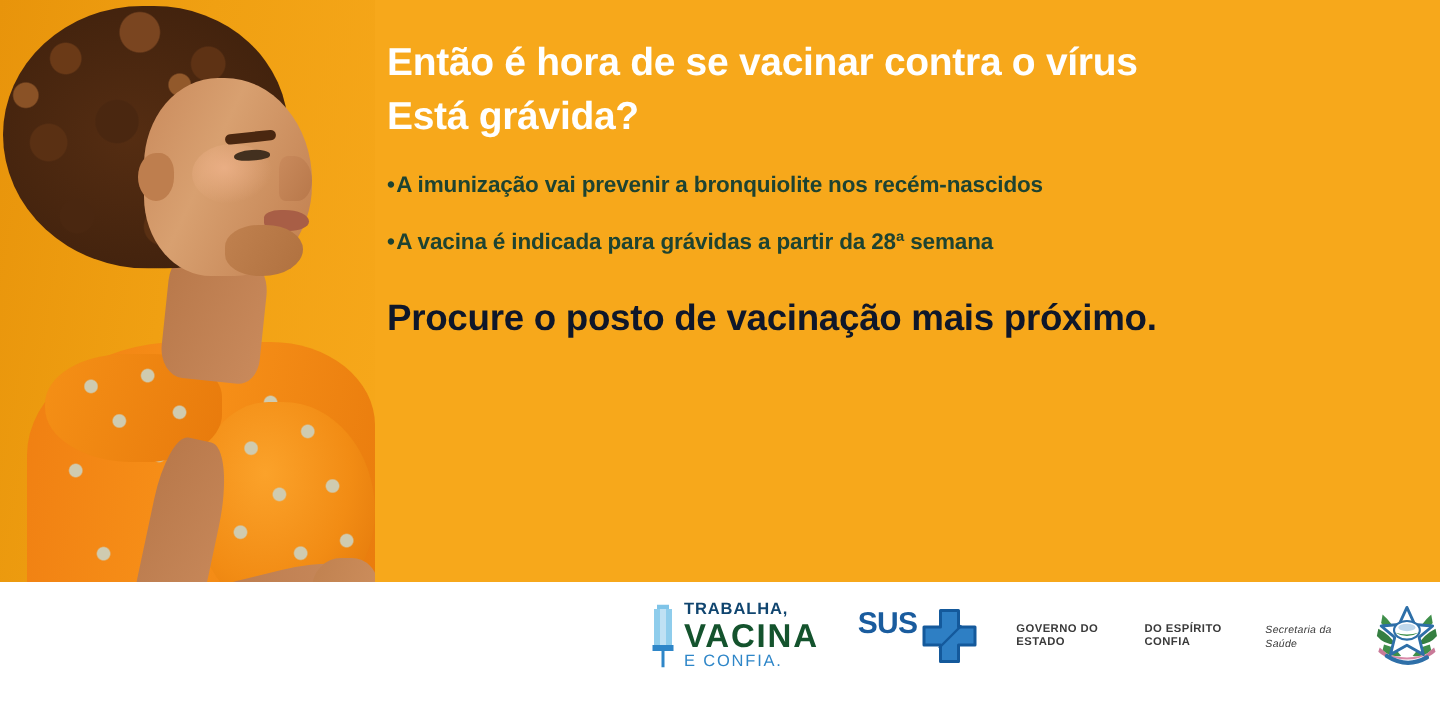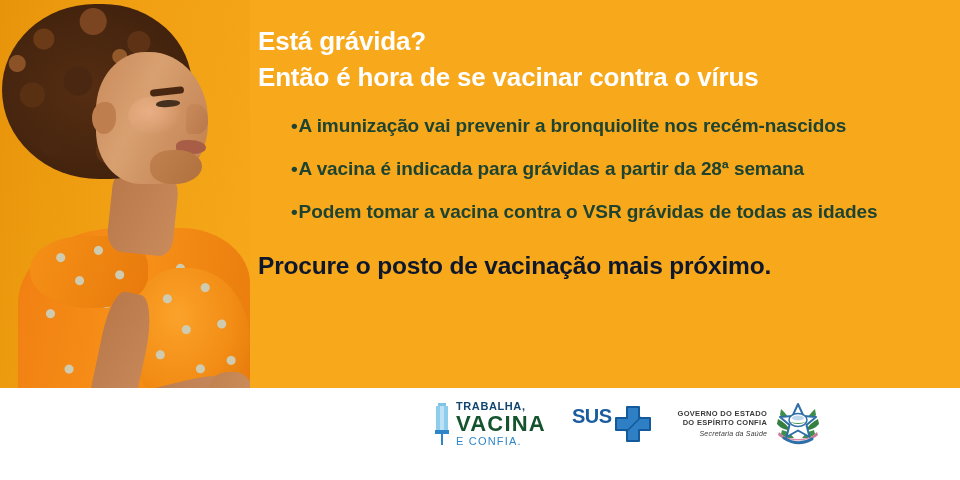--- a/index.html
+++ b/index.html
@@ -213,27 +213,26 @@
     color: #ffffff;
     letter-spacing: -0.2px;
   }
   .headline .hl-line { display: block; }
   .bullets {
     list-style: none;
     margin: 0;
     padding: 20px 0 0 0;
   }
   .bullets li {
-    font-size: 19px;
+    font-size: 15px;
     font-weight: bold;
     color: #1E4331;
     line-height: 1.2;
     margin-bottom: 20px;
     letter-spacing: -0.1px;
-    margin-left: 33px;
   }
   .bullets li .dot {
     display: inline-block;
     margin-right: 1px;
   }
   .cta {
     margin: 0;
     padding-top: 8px;
     font-size: 24.5px;
     font-weight: bold;
@@ -302,24 +301,23 @@
     letter-spacing: -0.5px;
   }
   
   .logo-gov {
     display: flex;
     align-items: center;
     gap: 8px;
   }
   .gov-text {
     display: flex;
-    flex-direction: column;
+    flex-direction: row;
     line-height: 1.22;
     color: #3A3A3A;
-    align-items: flex-end;
   }
   .gov-1, .gov-2 {
     font-size: 7.5px;
     font-weight: bold;
     letter-spacing: 0.3px;
   }
   .gov-3 {
     font-size: 7px;
     font-style: italic;
     margin-top: 3px;
@@ -350,28 +348,27 @@
     <div class="fig brow"></div>
     <div class="fig eye"></div>
     <div class="fig nose"></div>
     <div class="fig lips"></div>
     <div class="fig chin"></div>
   </div>
 
   <div class="content">
 
     <h1 class="headline">
+      <span class="hl-line">Então é hora de se vacinar contra o vírus</span>
       <span class="hl-line">Está grávida?</span>
-      <span class="hl-line">Então é hora de se vacinar contra o vírus</span>
     </h1>
 
     <ul class="bullets">
       <li><span class="dot">•</span><span>A imunização vai prevenir a bronquiolite nos recém-nascidos</span></li>
       <li><span class="dot">•</span><span>A vacina é indicada para grávidas a partir da 28ª semana</span></li>
-      <li><span class="dot">•</span><span>Podem tomar a vacina contra o VSR grávidas de todas as idades</span></li>
     </ul>
 
     <p class="cta">Procure o posto de vacinação mais próximo.</p>
   </div>
 
   <div class="footer">
     <div class="logos">
 
       <div class="logo-tvc">
         <svg class="syringe" width="20" height="42" viewBox="0 0 20 42">

